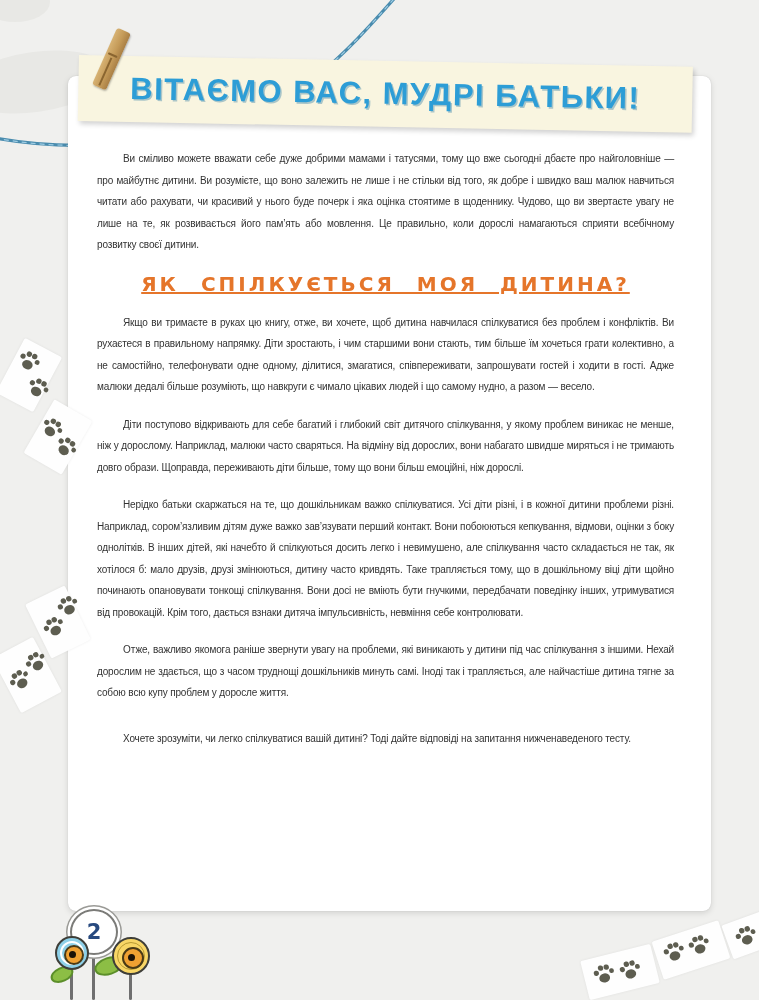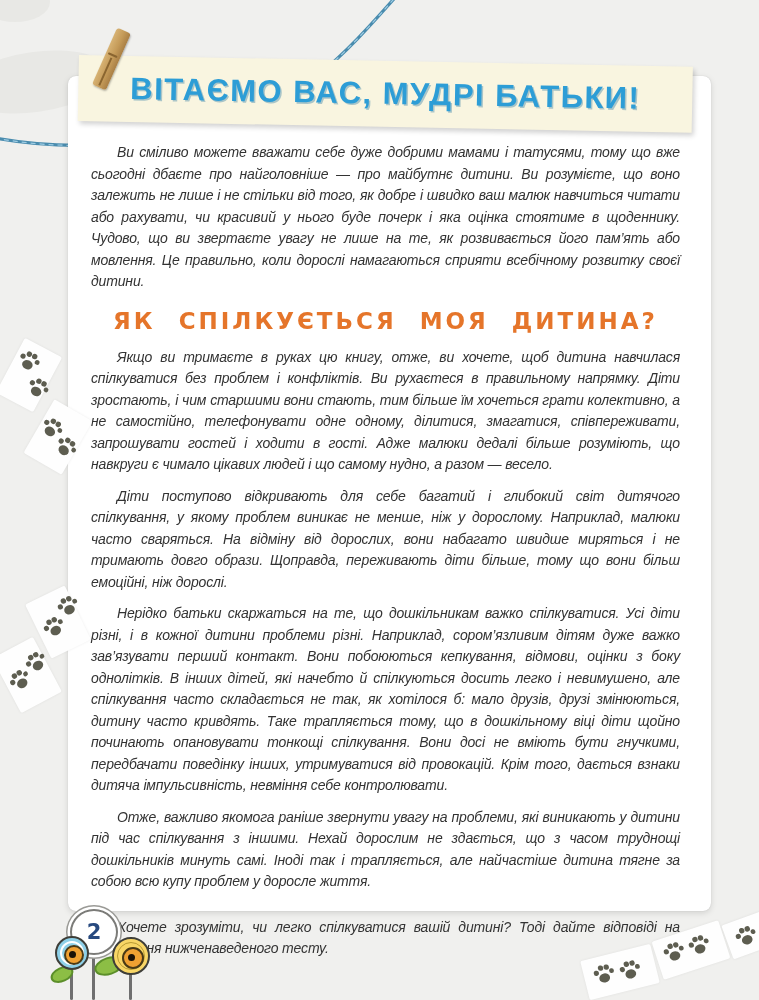--- a/index.html
+++ b/index.html
@@ -30,30 +30,30 @@
   
   .sheet{
     position:absolute;left:68px;top:76px;width:643px;height:835px;
     background:var(--page-bg);border-radius:8px;z-index:2;
     box-shadow:0 2px 6px rgba(0,0,0,0.13), 0 0 1px rgba(0,0,0,0.18);
   }
   .sheet-inner{
     padding:56px 21px 0 13px;
   }
   .body-text p{
-    margin:10px;color:var(--body-text);
-    font-size:14px;line-height:21.5px;letter-spacing:-0.15px;
-    text-align:justify;text-indent:26px;font-style:italic;
+    margin:16px;color:var(--body-text);
+    font-size:10px;line-height:21.5px;letter-spacing:-0.15px;
+    text-align:justify;text-indent:26px;
   }
   .body-text p.gap-before{margin-top:24px;}
   h2.section-heading{
     margin:15px 0 13px;text-align:center;
     color:var(--heading-orange);
     font-family:"DejaVu Sans",sans-serif;
-    font-size:23px;font-weight:700;letter-spacing:3px;word-spacing:12px;
+    font-size:20px;font-weight:700;letter-spacing:3px;word-spacing:12px;text-decoration:underline;
   }
 
   
   .banner{
     position:absolute;left:79px;top:55px;width:614px;height:66px;z-index:3;
     background:var(--banner-bg);transform:rotate(1.1deg);transform-origin:left top;
     box-shadow:2px 3px 5px rgba(0,0,0,0.18);
     display:flex;align-items:center;justify-content:center;
   }
   .banner h1{

